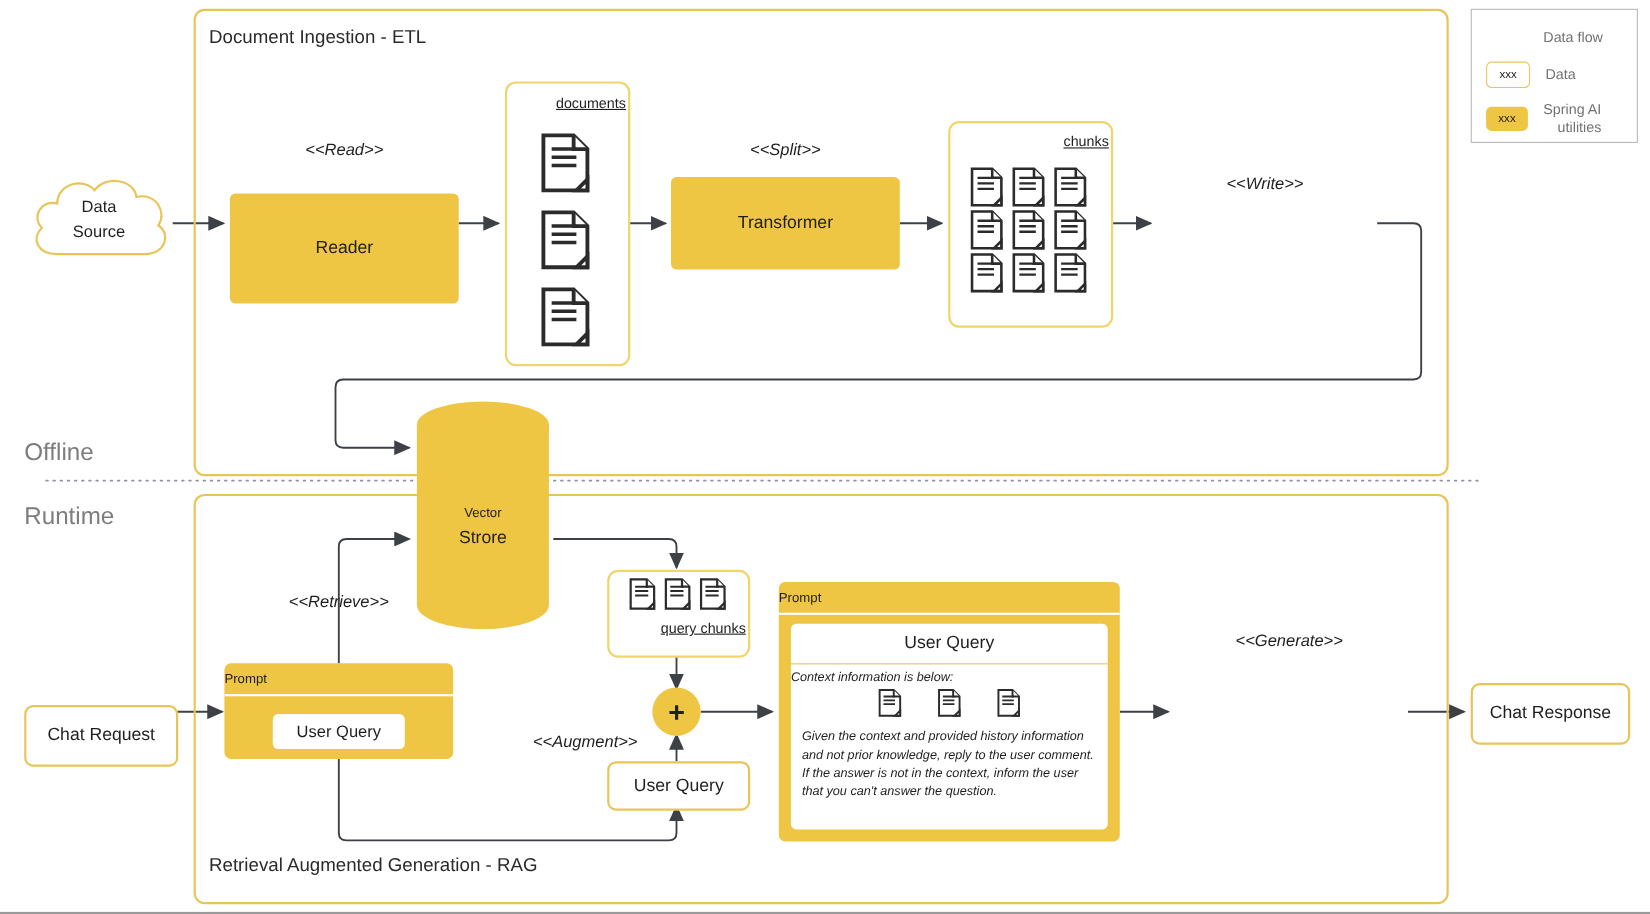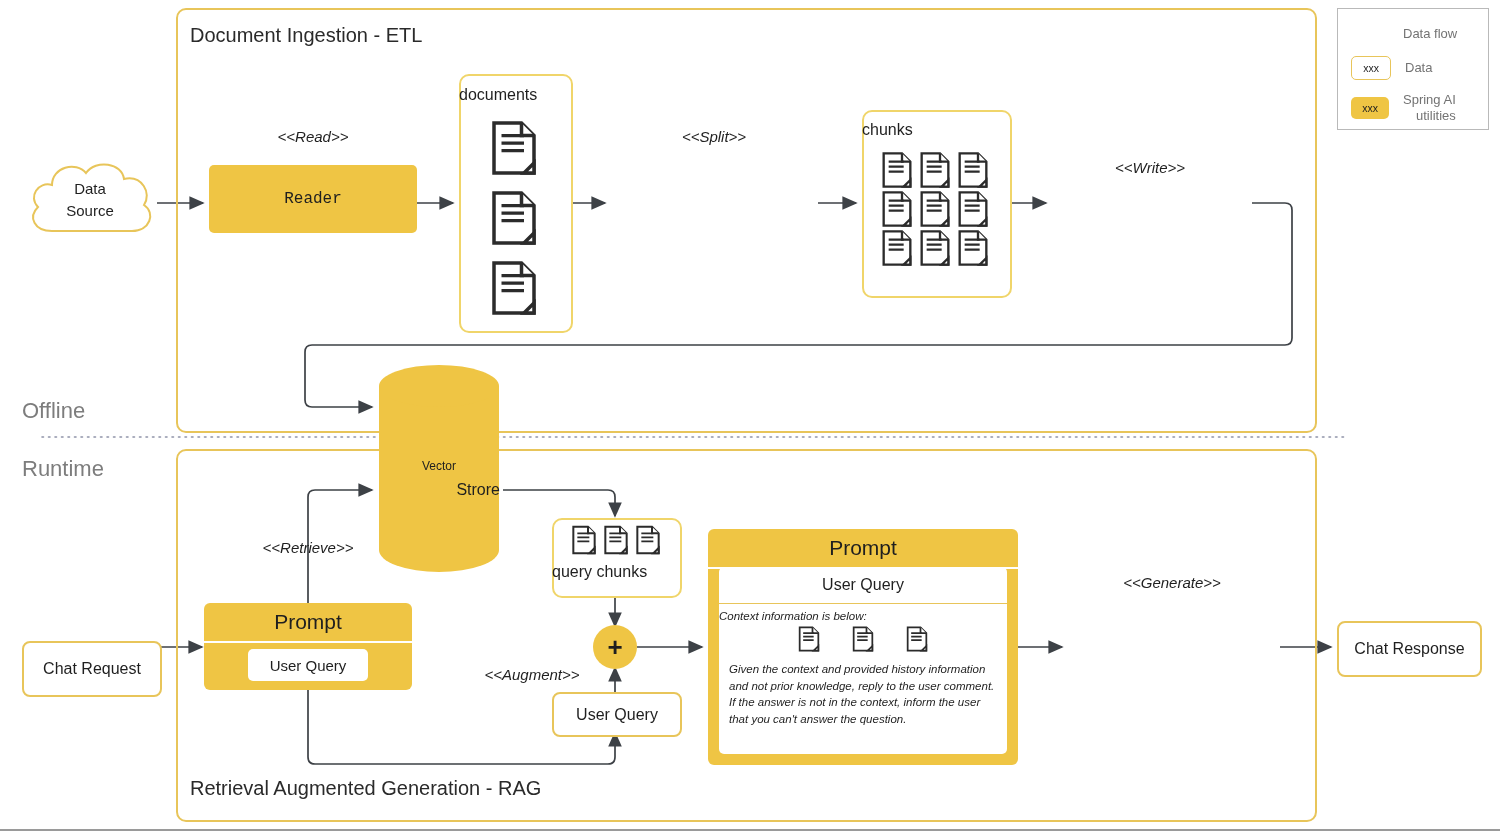--- a/index.html
+++ b/index.html
@@ -1,37 +1,37 @@
 <!DOCTYPE html>
 <html><head>
 <meta charset="utf-8">
 <style>
   html,body{margin:0;padding:0;background:#ffffff;}
   body{font-family:"Liberation Sans","DejaVu Sans",sans-serif;}
   #stage{position:relative;width:1500px;height:831px;background:#fff;overflow:hidden;}
 
   .grp{position:absolute;border:2px solid #e8c55a;border-radius:10px;background:transparent;}
-  .grp-title{position:absolute;color:#2a2a2a;font-size:20px;white-space:nowrap;}
+  .grp-title{position:absolute;color:#2a2a2a;font-size:17px;white-space:nowrap;}
 
   .yellow-box{position:absolute;background:#EFC544;border-radius:5px;display:flex;align-items:center;
               justify-content:center;color:#1f1f1f;font-size:16px;text-align:center;}
   .white-box{position:absolute;background:#fff;border:2px solid #e8c55a;border-radius:8px;display:flex;
              align-items:center;justify-content:center;color:#1f1f1f;font-size:16px;text-align:center;}
   .data-panel{position:absolute;background:#fff;border:2px solid #f0d56a;border-radius:10px;}
-  .panel-label{position:absolute;width:100%;text-align:left;font-size:16px;color:#1f1f1f;}
+  .panel-label{position:absolute;width:100%;text-align:right;font-size:13px;color:#1f1f1f;text-decoration:underline;}
 
   .stereo{position:absolute;font-style:italic;font-size:15px;color:#1f1f1f;white-space:nowrap;text-align:center;}
   .phase{position:absolute;font-size:22px;color:#7d7d7d;white-space:nowrap;}
 
   .cyl{position:absolute;}
   .plus-circle{position:absolute;border-radius:50%;background:#EFC544;display:flex;align-items:center;
                justify-content:center;font-size:26px;font-weight:bold;color:#1f1f1f;}
 
   .prompt-card{position:absolute;background:#EFC544;border-radius:6px;overflow:hidden;}
-  .prompt-hd{width:100%;text-align:center;font-size:21px;color:#1f1f1f;padding-top:7px;padding-bottom:7px;
+  .prompt-hd{width:100%;font-size:12px;color:#1f1f1f;padding-top:7px;padding-bottom:7px;
              box-sizing:border-box;border-bottom:2px solid #fff;}
   .prompt-inner{position:absolute;background:#fff;border-radius:5px;}
   .uq-bar{text-align:center;font-size:16px;color:#1f1f1f;border-bottom:1px solid #e8c55a;padding:9px 0;}
   .ctx-head{font-style:italic;font-size:11.5px;color:#1f1f1f;padding-top:6px;}
   .ctx-body{font-style:italic;font-size:11.5px;line-height:1.45;color:#1f1f1f;padding:4px 10px 6px 10px;}
 
   .legend{position:absolute;background:#fff;border:1px solid #b9b9b9;}
   .legend-row{position:absolute;display:flex;align-items:center;}
   .legend-txt{font-size:13px;color:#737373;line-height:1.2;text-align:right;}
   .lg-white{width:38px;height:22px;border:1.5px solid #e8c55a;border-radius:5px;background:#fff;
@@ -107,21 +107,21 @@
   <div class="phase" style="left:22px;top:456px;">Runtime</div>
 
   <svg style="position:absolute;left:20px;top:153px;width:140px;height:100px;">
     <path d="M32,78 C14,78 8,64 18,54 C8,44 18,28 32,32 C32,14 56,8 66,20
              C76,6 102,10 104,26 C122,22 132,40 124,52 C136,60 130,78 112,78 Z" fill="#ffffff" stroke="#e8c55a" stroke-width="2"></path>
   </svg>
   <div style="position:absolute;left:20px;top:180px;width:140px;text-align:center;font-size:15px;color:#1f1f1f;">Data</div>
   <div style="position:absolute;left:20px;top:202px;width:140px;text-align:center;font-size:15px;color:#1f1f1f;">Source</div>
 
   <div class="stereo" style="left:209px;top:128px;width:208px;">&lt;&lt;Read&gt;&gt;</div>
-  <div class="yellow-box" style="left:209px;top:165px;width:208px;height:68px;font-family:Liberation Mono, monospace;">Reader</div>
+  <div class="yellow-box" style="left:209px;top:176px;width:208px;height:100px;">Reader</div>
 
   <div class="data-panel" style="left:459px;top:74px;width:110px;height:255px;"></div>
   <div class="panel-label" style="left:459px;top:86px;width:110px;">documents</div>
   <div class="docicon" style="left:484px;top:118px;"><svg width="60" height="60" viewBox="0 0 24 24">
         <path d="M4,2 H15 L20,7 V22 H4 Z" fill="#fff" stroke="#2b2b2b" stroke-width="1.4"></path>
         <path d="M15,2 V7 H20" fill="#fff" stroke="#2b2b2b" stroke-width="1.4"></path>
         <path d="M7,7 H16 M7,10 H16 M7,13 H16" stroke="#2b2b2b" stroke-width="1.3"></path>
         <path d="M20,18 L16,22 H20 Z" fill="#fff" stroke="#2b2b2b" stroke-width="1.4"></path>
       </svg></div>
   <div class="docicon" style="left:484px;top:188px;"><svg width="60" height="60" viewBox="0 0 24 24">
@@ -131,20 +131,21 @@
         <path d="M20,18 L16,22 H20 Z" fill="#fff" stroke="#2b2b2b" stroke-width="1.4"></path>
       </svg></div>
   <div class="docicon" style="left:484px;top:258px;"><svg width="60" height="60" viewBox="0 0 24 24">
         <path d="M4,2 H15 L20,7 V22 H4 Z" fill="#fff" stroke="#2b2b2b" stroke-width="1.4"></path>
         <path d="M15,2 V7 H20" fill="#fff" stroke="#2b2b2b" stroke-width="1.4"></path>
         <path d="M7,7 H16 M7,10 H16 M7,13 H16" stroke="#2b2b2b" stroke-width="1.3"></path>
         <path d="M20,18 L16,22 H20 Z" fill="#fff" stroke="#2b2b2b" stroke-width="1.4"></path>
       </svg></div>
 
   <div class="stereo" style="left:610px;top:128px;width:208px;">&lt;&lt;Split&gt;&gt;</div>
+  <div class="yellow-box" style="left:610px;top:161px;width:208px;height:84px;">Transformer</div>
 
   <div class="data-panel" style="left:862px;top:110px;width:146px;height:184px;"></div>
   <div class="panel-label" style="left:862px;top:121px;width:146px;">chunks</div>
   <div class="docicon" style="left:877px;top:150px;"><svg width="40" height="40" viewBox="0 0 24 24">
         <path d="M4,2 H15 L20,7 V22 H4 Z" fill="#fff" stroke="#2b2b2b" stroke-width="1.4"></path>
         <path d="M15,2 V7 H20" fill="#fff" stroke="#2b2b2b" stroke-width="1.4"></path>
         <path d="M7,7 H16 M7,10 H16 M7,13 H16" stroke="#2b2b2b" stroke-width="1.3"></path>
         <path d="M20,18 L16,22 H20 Z" fill="#fff" stroke="#2b2b2b" stroke-width="1.4"></path>
       </svg></div>
   <div class="docicon" style="left:915px;top:150px;"><svg width="40" height="40" viewBox="0 0 24 24">
@@ -196,21 +197,21 @@
         <path d="M20,18 L16,22 H20 Z" fill="#fff" stroke="#2b2b2b" stroke-width="1.4"></path>
       </svg></div>
 
   <div class="stereo" style="left:1048px;top:144px;width:204px;margin-top:15px;">&lt;&lt;Write&gt;&gt;</div>
 
   <svg class="cyl" style="left:378px;top:364px;width:122px;height:208px;">
     <path d="M1,22 L1,186 A60,22 0 0 0 121,186 L121,22 Z" fill="#EFC544"></path>
     <ellipse cx="61" cy="22" rx="60" ry="21" fill="#EFC544"></ellipse>
   </svg>
   <div style="position:absolute;left:378px;top:459px;width:122px;text-align:center;font-size:12px;color:#1f1f1f;">Vector</div>
-  <div style="position:absolute;left:378px;top:481px;width:122px;text-align:right;font-size:16px;color:#1f1f1f;">Strore</div>
+  <div style="position:absolute;left:378px;top:481px;width:122px;text-align:center;font-size:16px;color:#1f1f1f;">Strore</div>
 
   <div class="white-box" style="left:22px;top:621px;width:136px;height:52px;margin-top:20px;">Chat Request</div>
 
   <div class="stereo" style="left:258px;top:539px;width:100px;">&lt;&lt;Retrieve&gt;&gt;</div>
 
   <div class="prompt-card" style="left:204px;top:603px;width:208px;height:87px;">
     <div class="prompt-hd">Prompt</div>
   </div>
   <div class="prompt-inner" style="left:248px;top:649px;width:120px;height:32px;display:flex;align-items:center;justify-content:center;">
     <span style="font-size:15px;color:#1f1f1f;">User Query</span>

